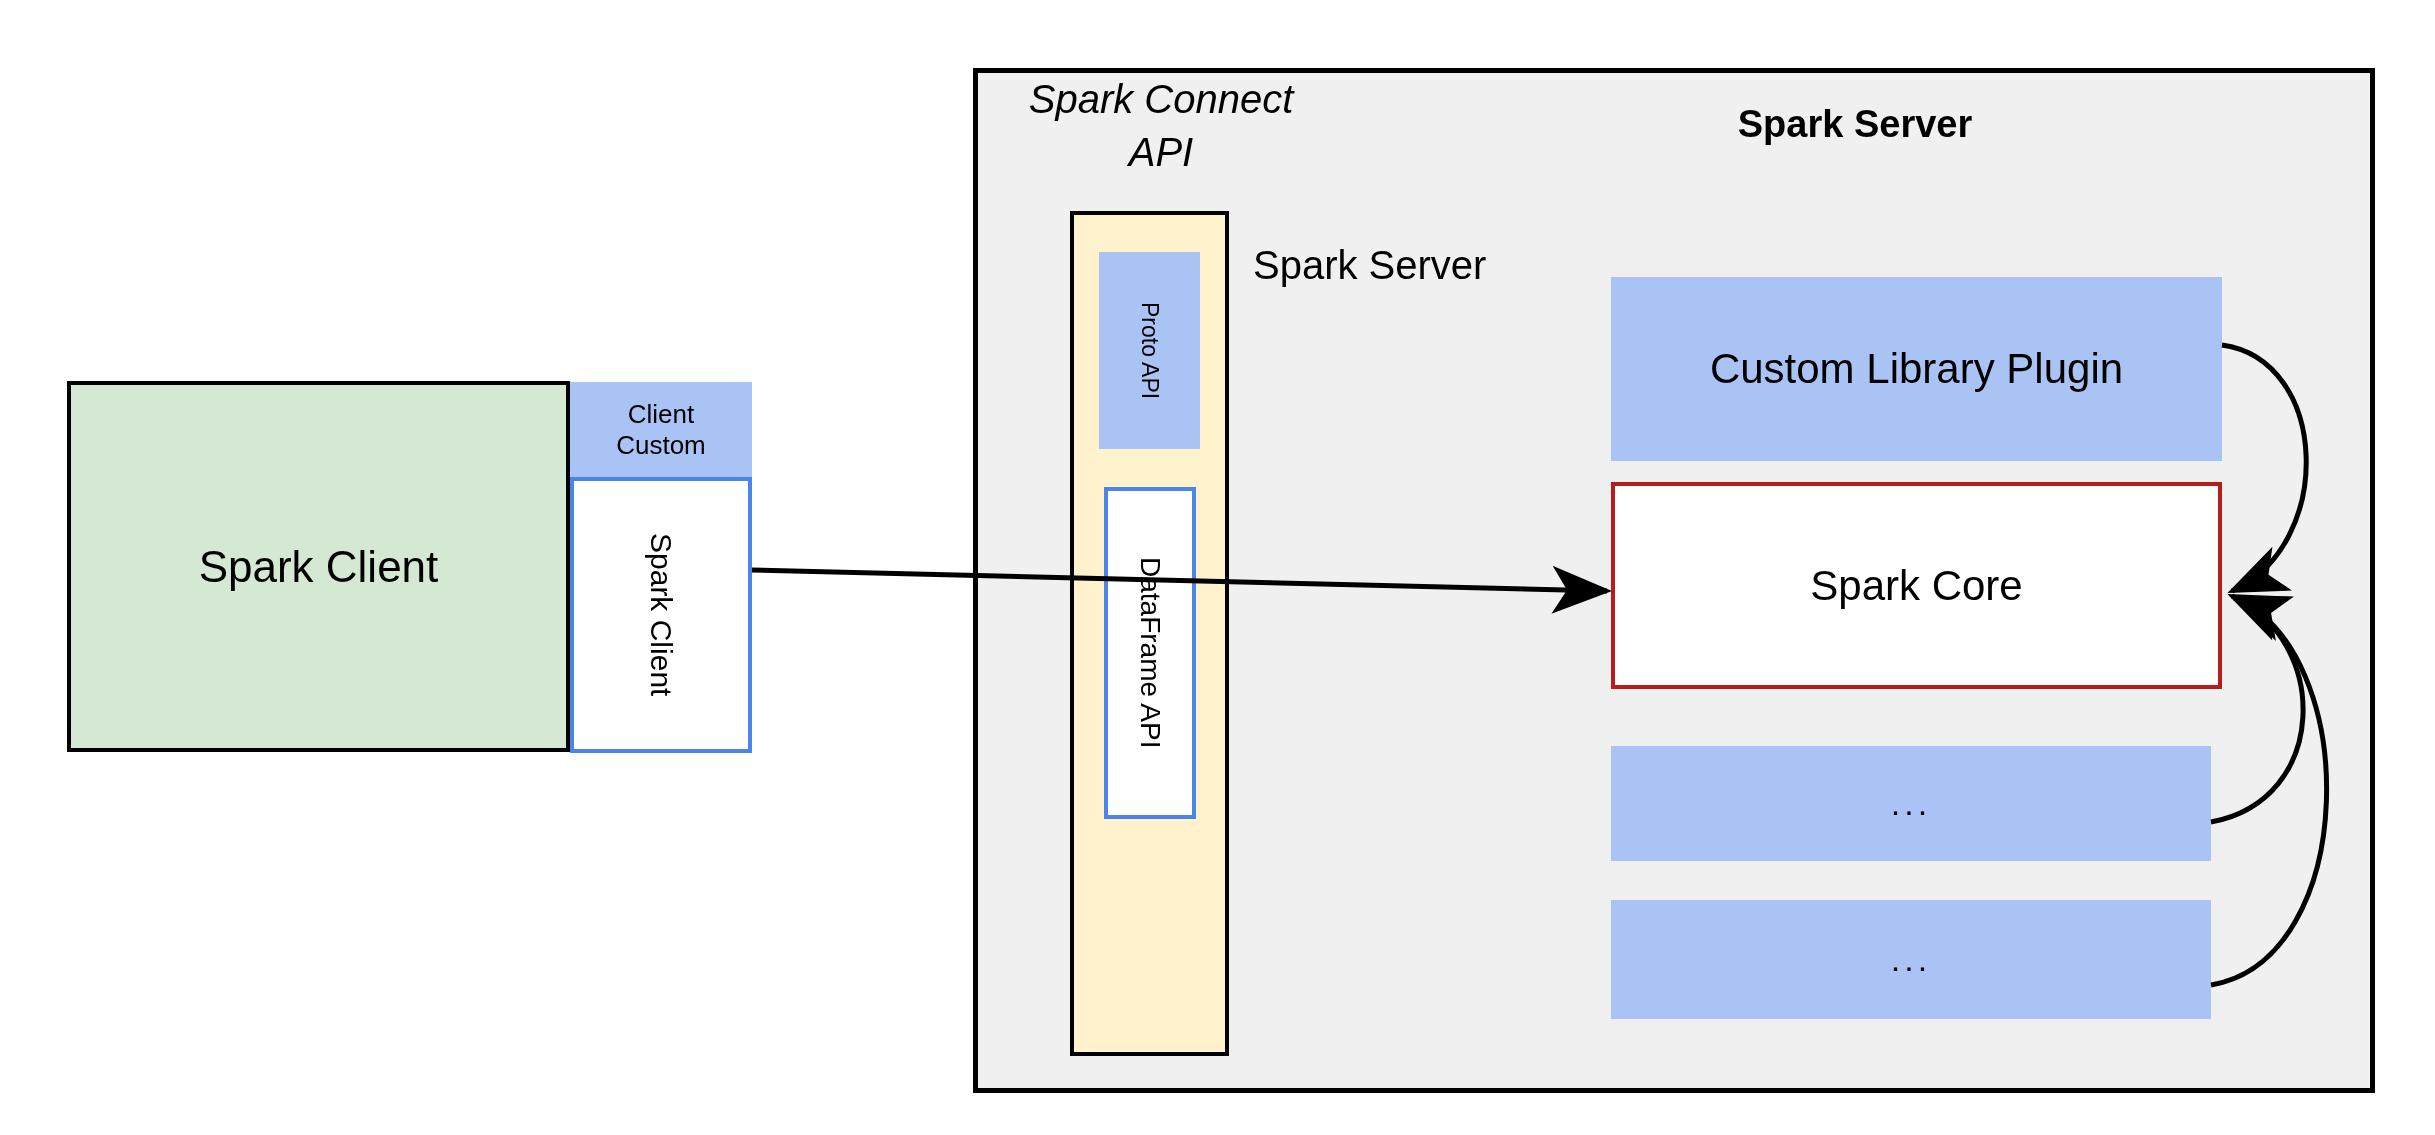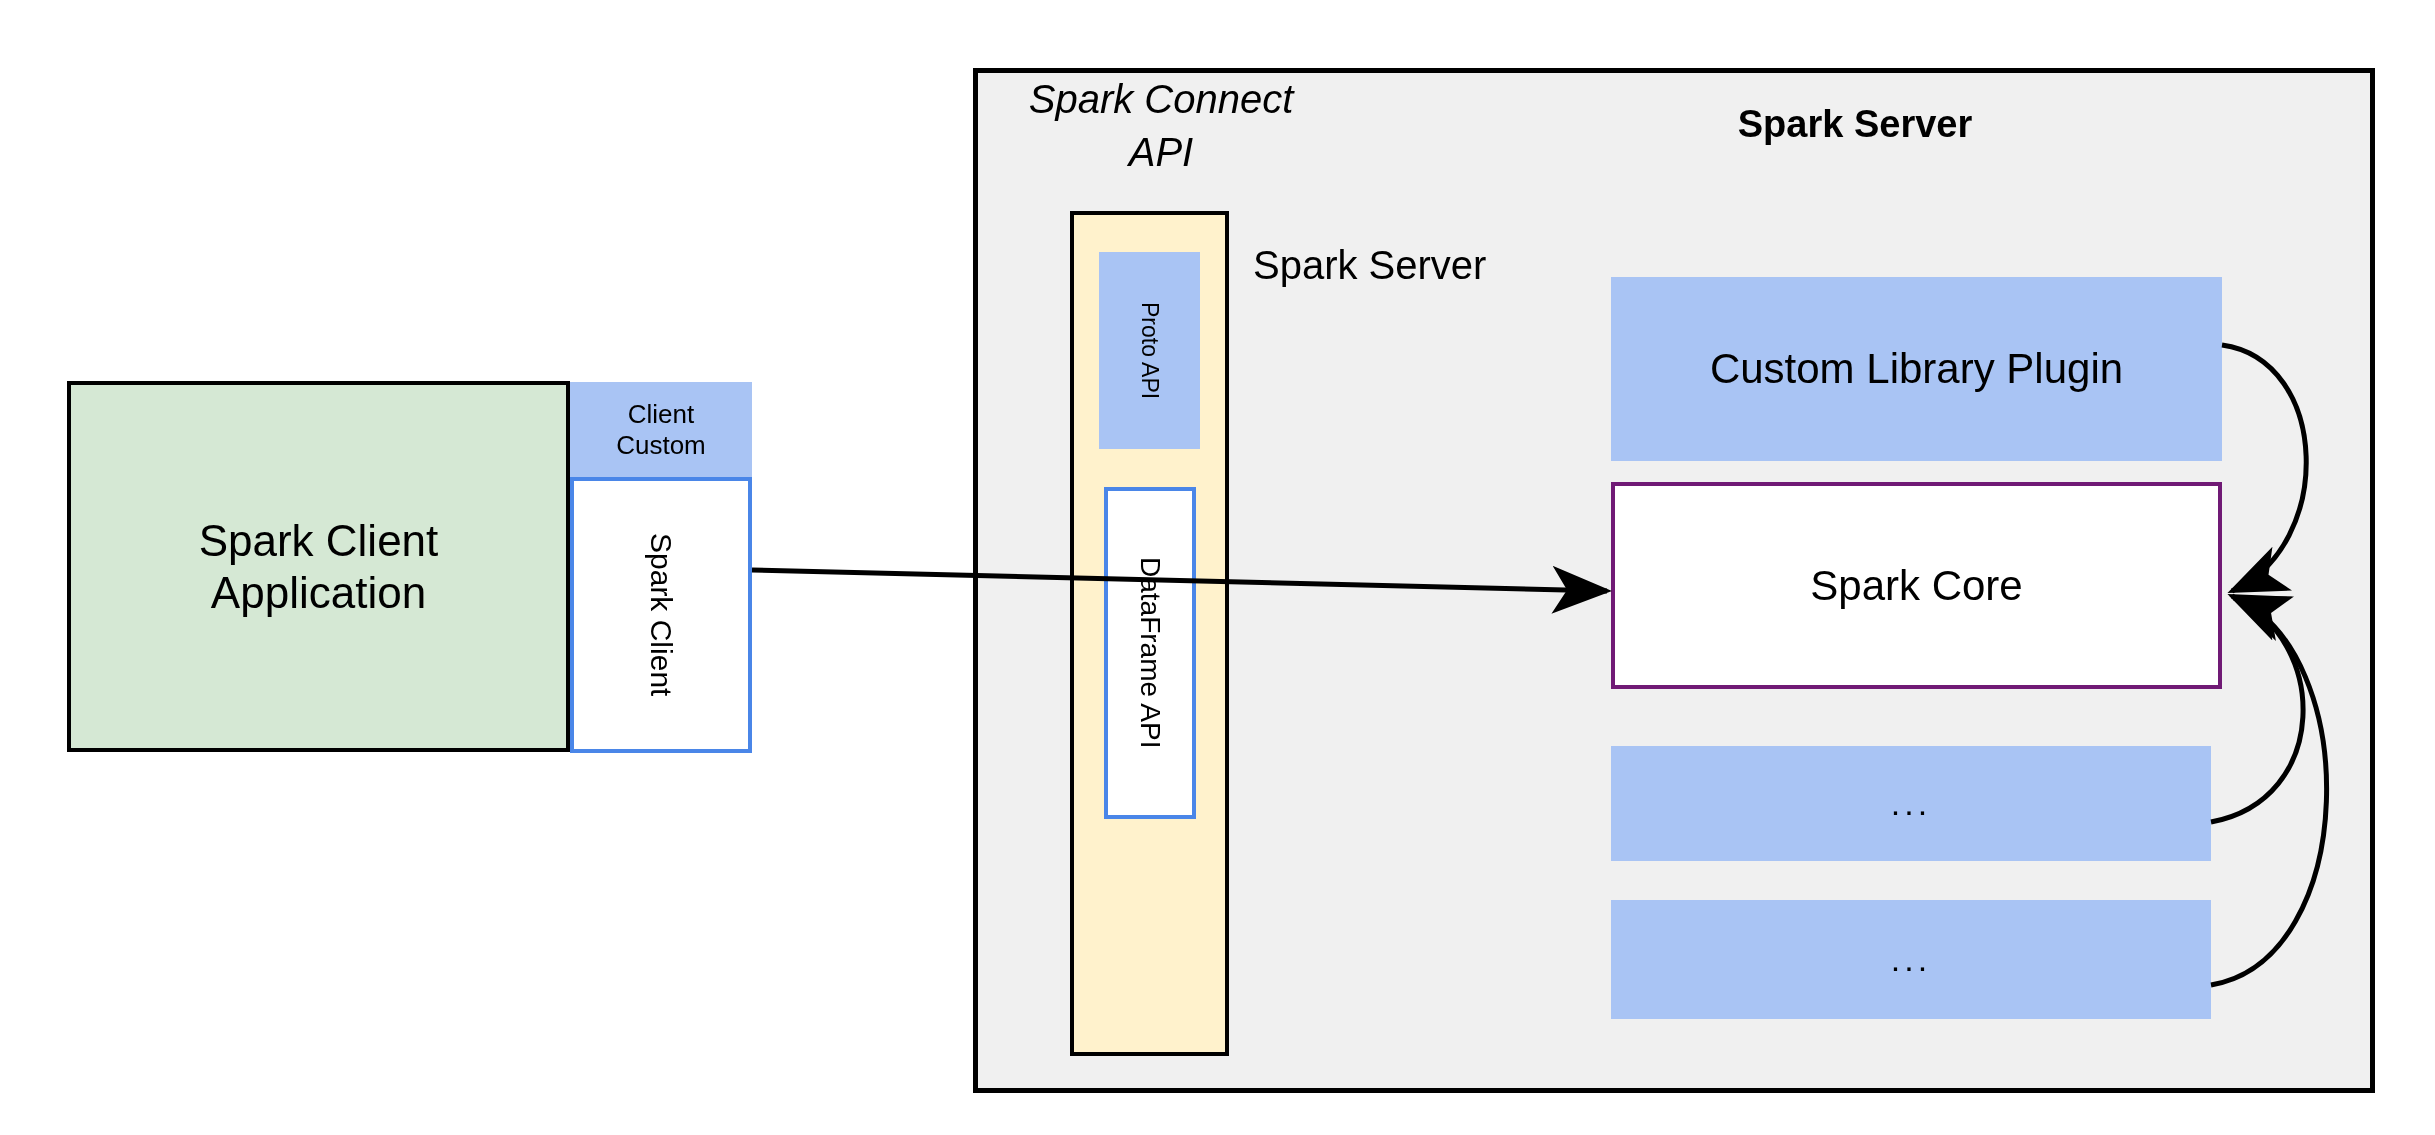--- a/index.html
+++ b/index.html
@@ -174,21 +174,21 @@
     font-size: 42px;
     z-index: 4;
   }
 
   .spark-core {
     left: 1611px;
     top: 482px;
     width: 611px;
     height: 207px;
     background: #ffffff;
-    border: 4px solid #701a75;
+    border: 4px solid #b91c1c;
     font-size: 42px;
     z-index: 4;
   }
 
   .dots-box-1 {
     left: 1611px;
     top: 746px;
     width: 600px;
     height: 115px;
     background: #a9c4f4;
@@ -225,21 +225,20 @@
 </head>
 <body>
 
 <div id="canvas">
 
   <div class="node server-panel"></div>
 
   <div class="node client-app">
     <div class="label">
       <div>Spark Client</div>
-      <div>Application</div>
     </div>
   </div>
 
   <div class="node client-package">
     <div class="label">
       <div>Client</div>
       <div>Custom</div>
     </div>
   </div>
 

